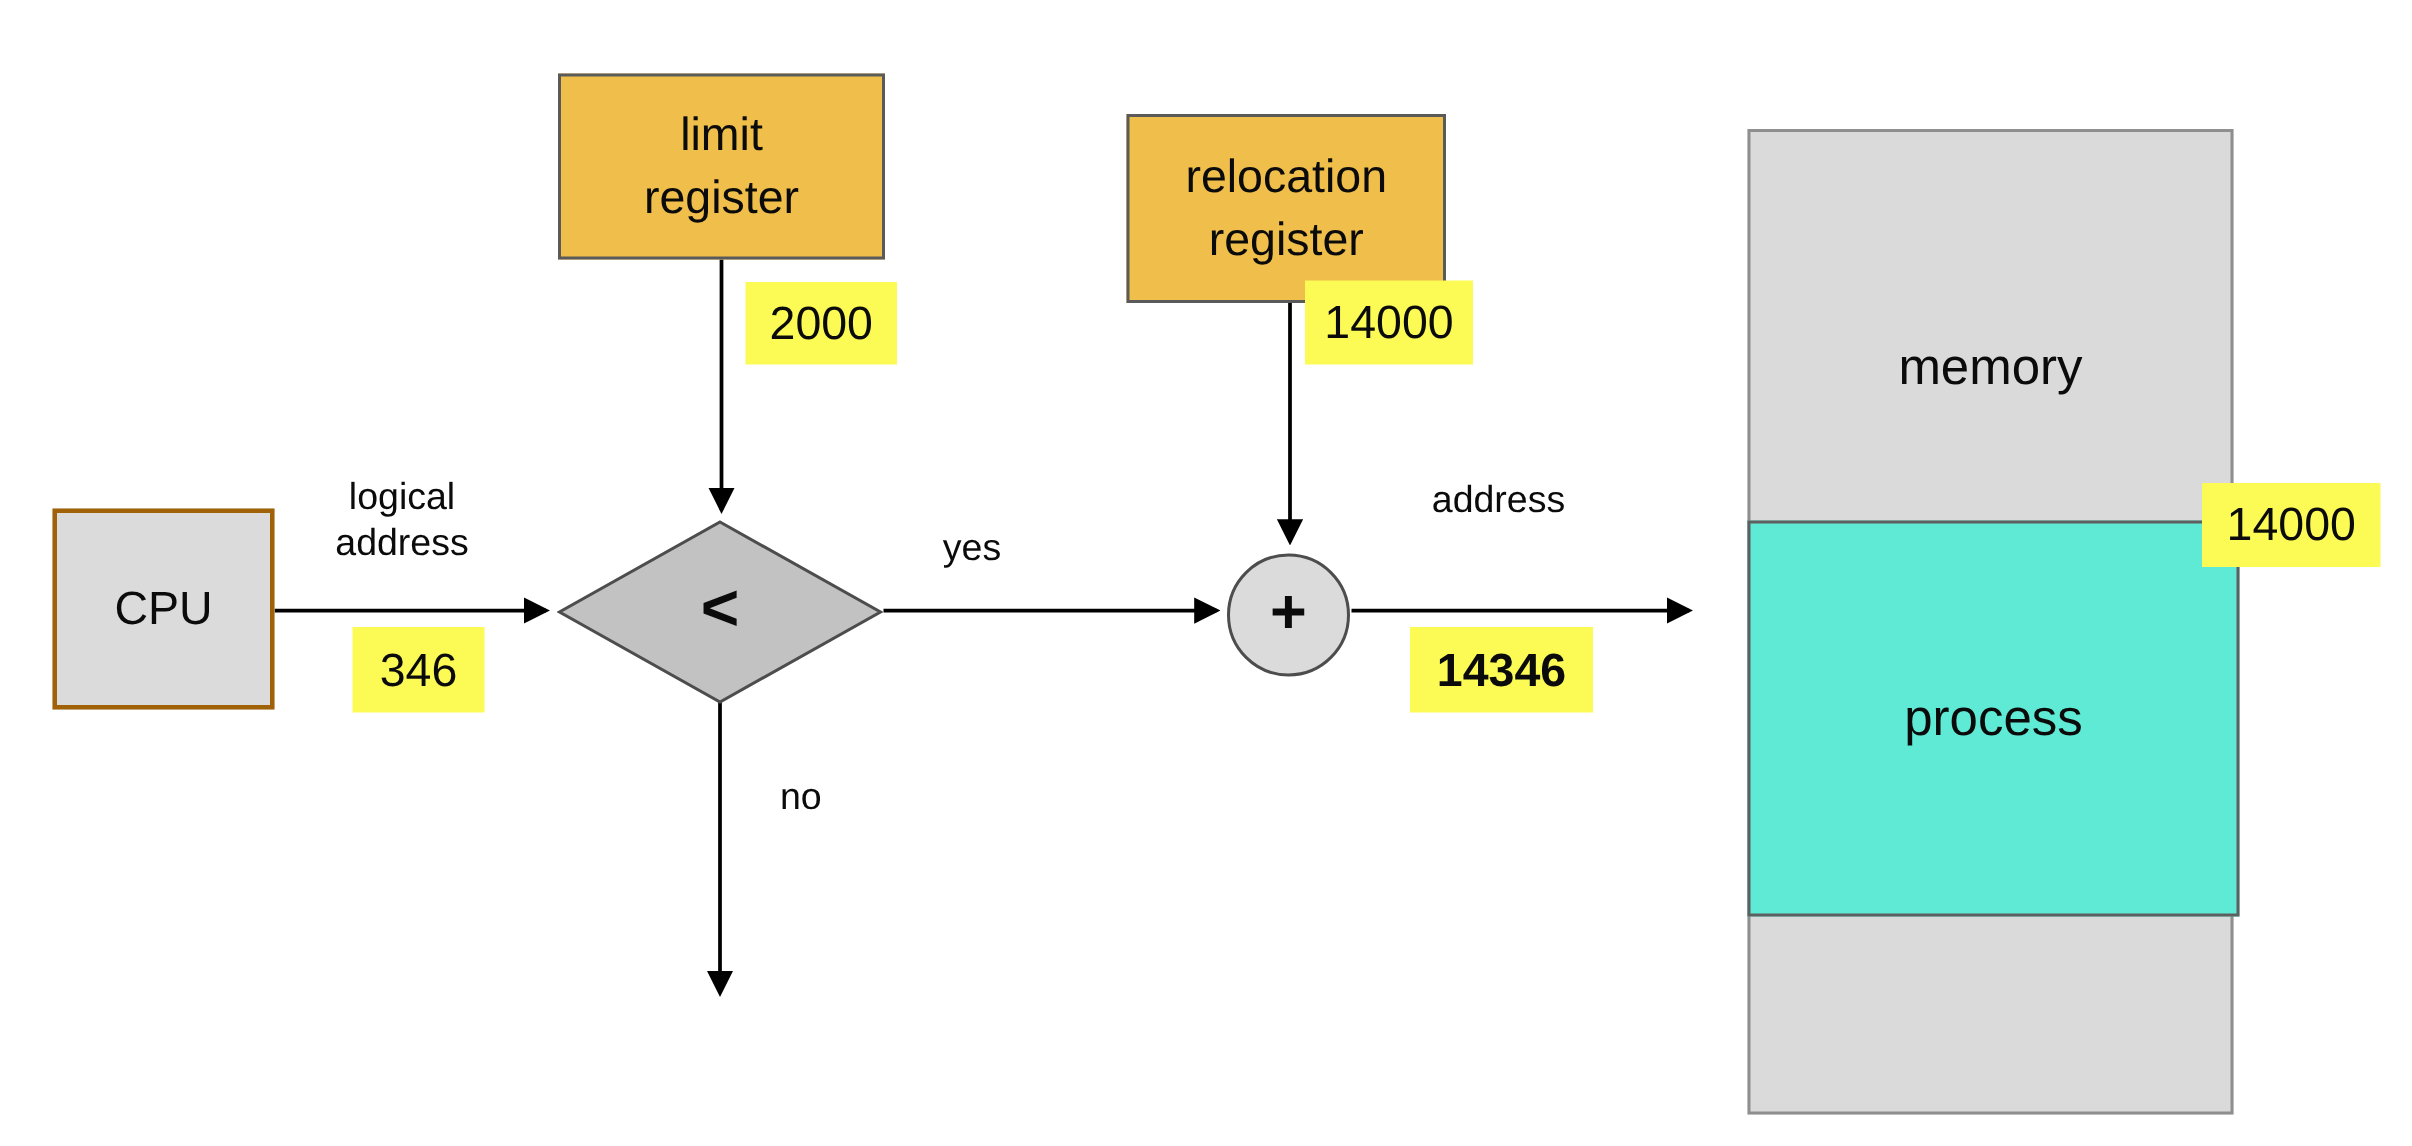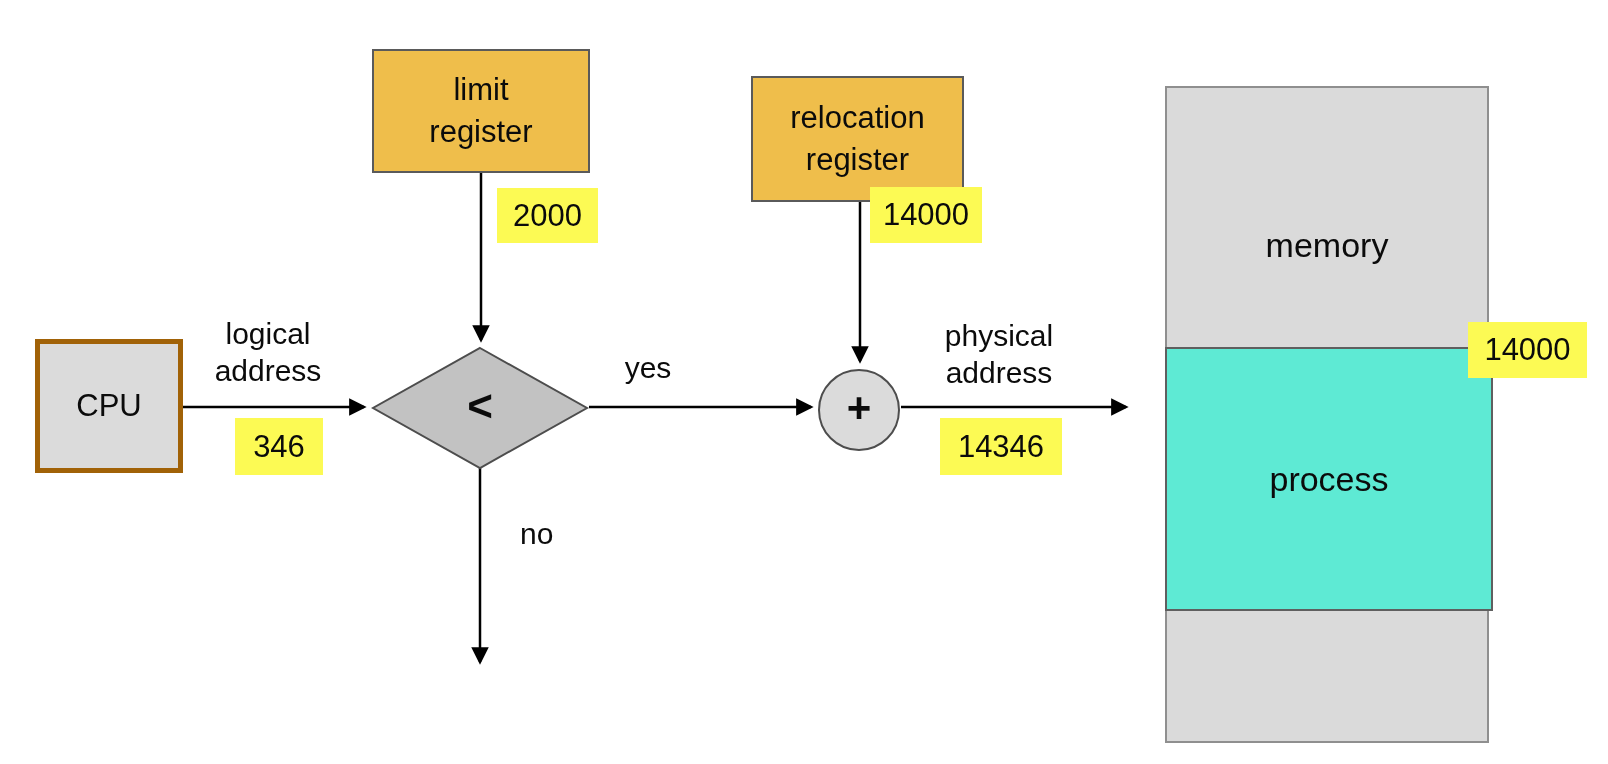--- a/index.html
+++ b/index.html
@@ -26,21 +26,21 @@
     position: absolute;
     display: flex;
     align-items: center;
     justify-content: center;
     text-align: center;
     box-sizing: border-box;
   }
   .cpu-box {
     left: 35px; top: 339px; width: 148px; height: 134px;
     background: #DBDBDB;
-    border: 5px solid #a16207;
+    border: 3px solid #a16207;
     font-size: 31px;
   }
   .register-box {
     background: #EFBE4B;
     border: 2px solid #5a5a5a;
     font-size: 31px;
     line-height: 1.35;
     flex-direction: column;
   }
   .limit-register { left: 372px; top: 49px; width: 218px; height: 124px; }
@@ -83,27 +83,27 @@
   .value-tag {
     position: absolute;
     background: #FCFA54;
     display: flex; align-items: center; justify-content: center;
     font-size: 31px;
     box-sizing: border-box;
   }
   .tag-logical   { left: 235px;  top: 418px; width: 88px;  height: 57px; }
   .tag-limit     { left: 497px;  top: 188px; width: 101px; height: 55px; }
   .tag-reloc     { left: 870px;  top: 187px; width: 112px; height: 56px; }
-  .tag-physical  { left: 940px;  top: 418px; width: 122px; height: 57px; }
+  .tag-physical  { left: 940px;  top: 418px; width: 122px; height: 57px; font-weight: bold; }
   .tag-mem-start { left: 1468px; top: 322px; width: 119px; height: 56px; }
   .tag-mem-end   { left: 1468px; top: 578px; width: 117px; height: 57px; }
   .flow-label {
     position: absolute;
     text-align: center;
-    font-size: 30px;
+    font-size: 25px;
     line-height: 1.22;
   }
   .label-logical  { left: 188px; top: 316px; width: 160px; }
   .label-physical { left: 928px; top: 318px; width: 142px; }
   .label-yes { left: 600px; top: 350px; width: 96px; }
   .label-no  { left: 498px; top: 516px; width: 60px; text-align: left; margin-left: 22px; }
   .label-trap { left: 280px; top: 686px; width: 402px; }
 </style>
 </head>
 <body>
@@ -162,21 +162,20 @@
   </div>
   <div class="value-tag tag-logical">346</div>
 
   <div class="value-tag tag-limit">2000</div>
   <div class="value-tag tag-reloc">14000</div>
 
   <div class="flow-label label-yes">yes</div>
   <div class="flow-label label-no">no</div>
 
   <div class="flow-label label-physical">
-    <div>physical</div>
     <div>address</div>
   </div>
   <div class="value-tag tag-physical">14346</div>
 
   <div class="value-tag tag-mem-start">14000</div>
 
 
 </div>
 
 </body></html>

